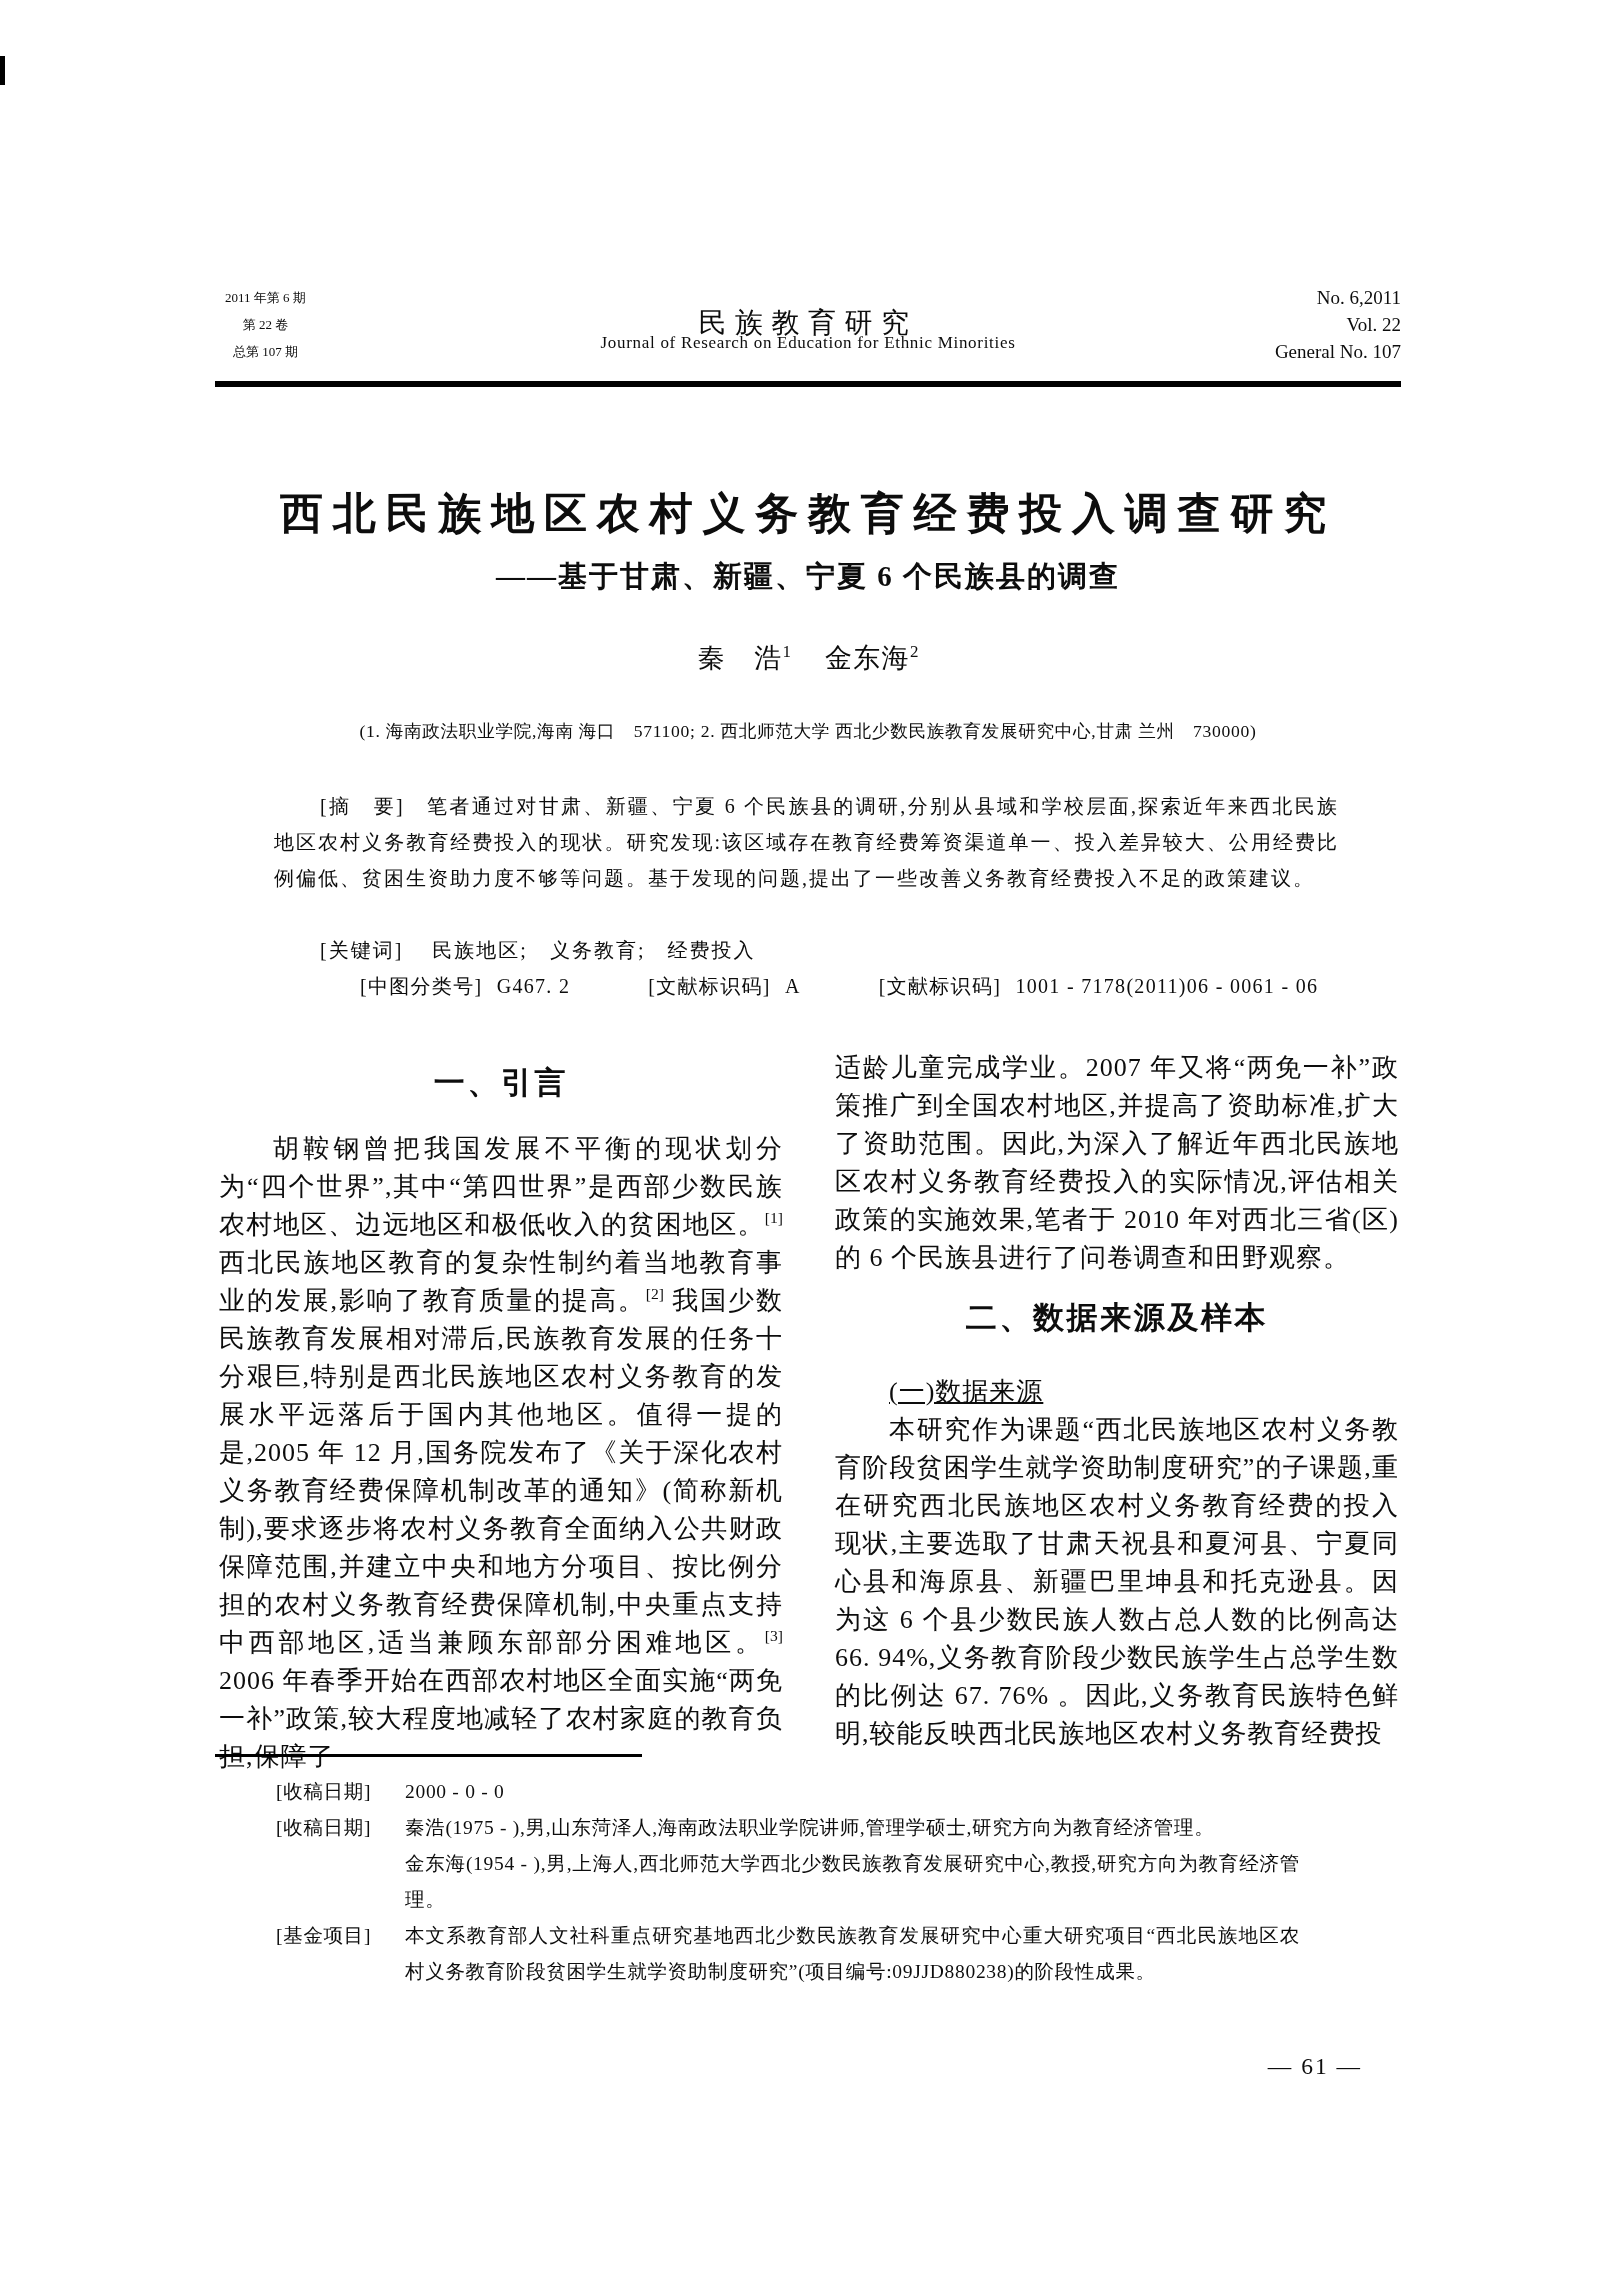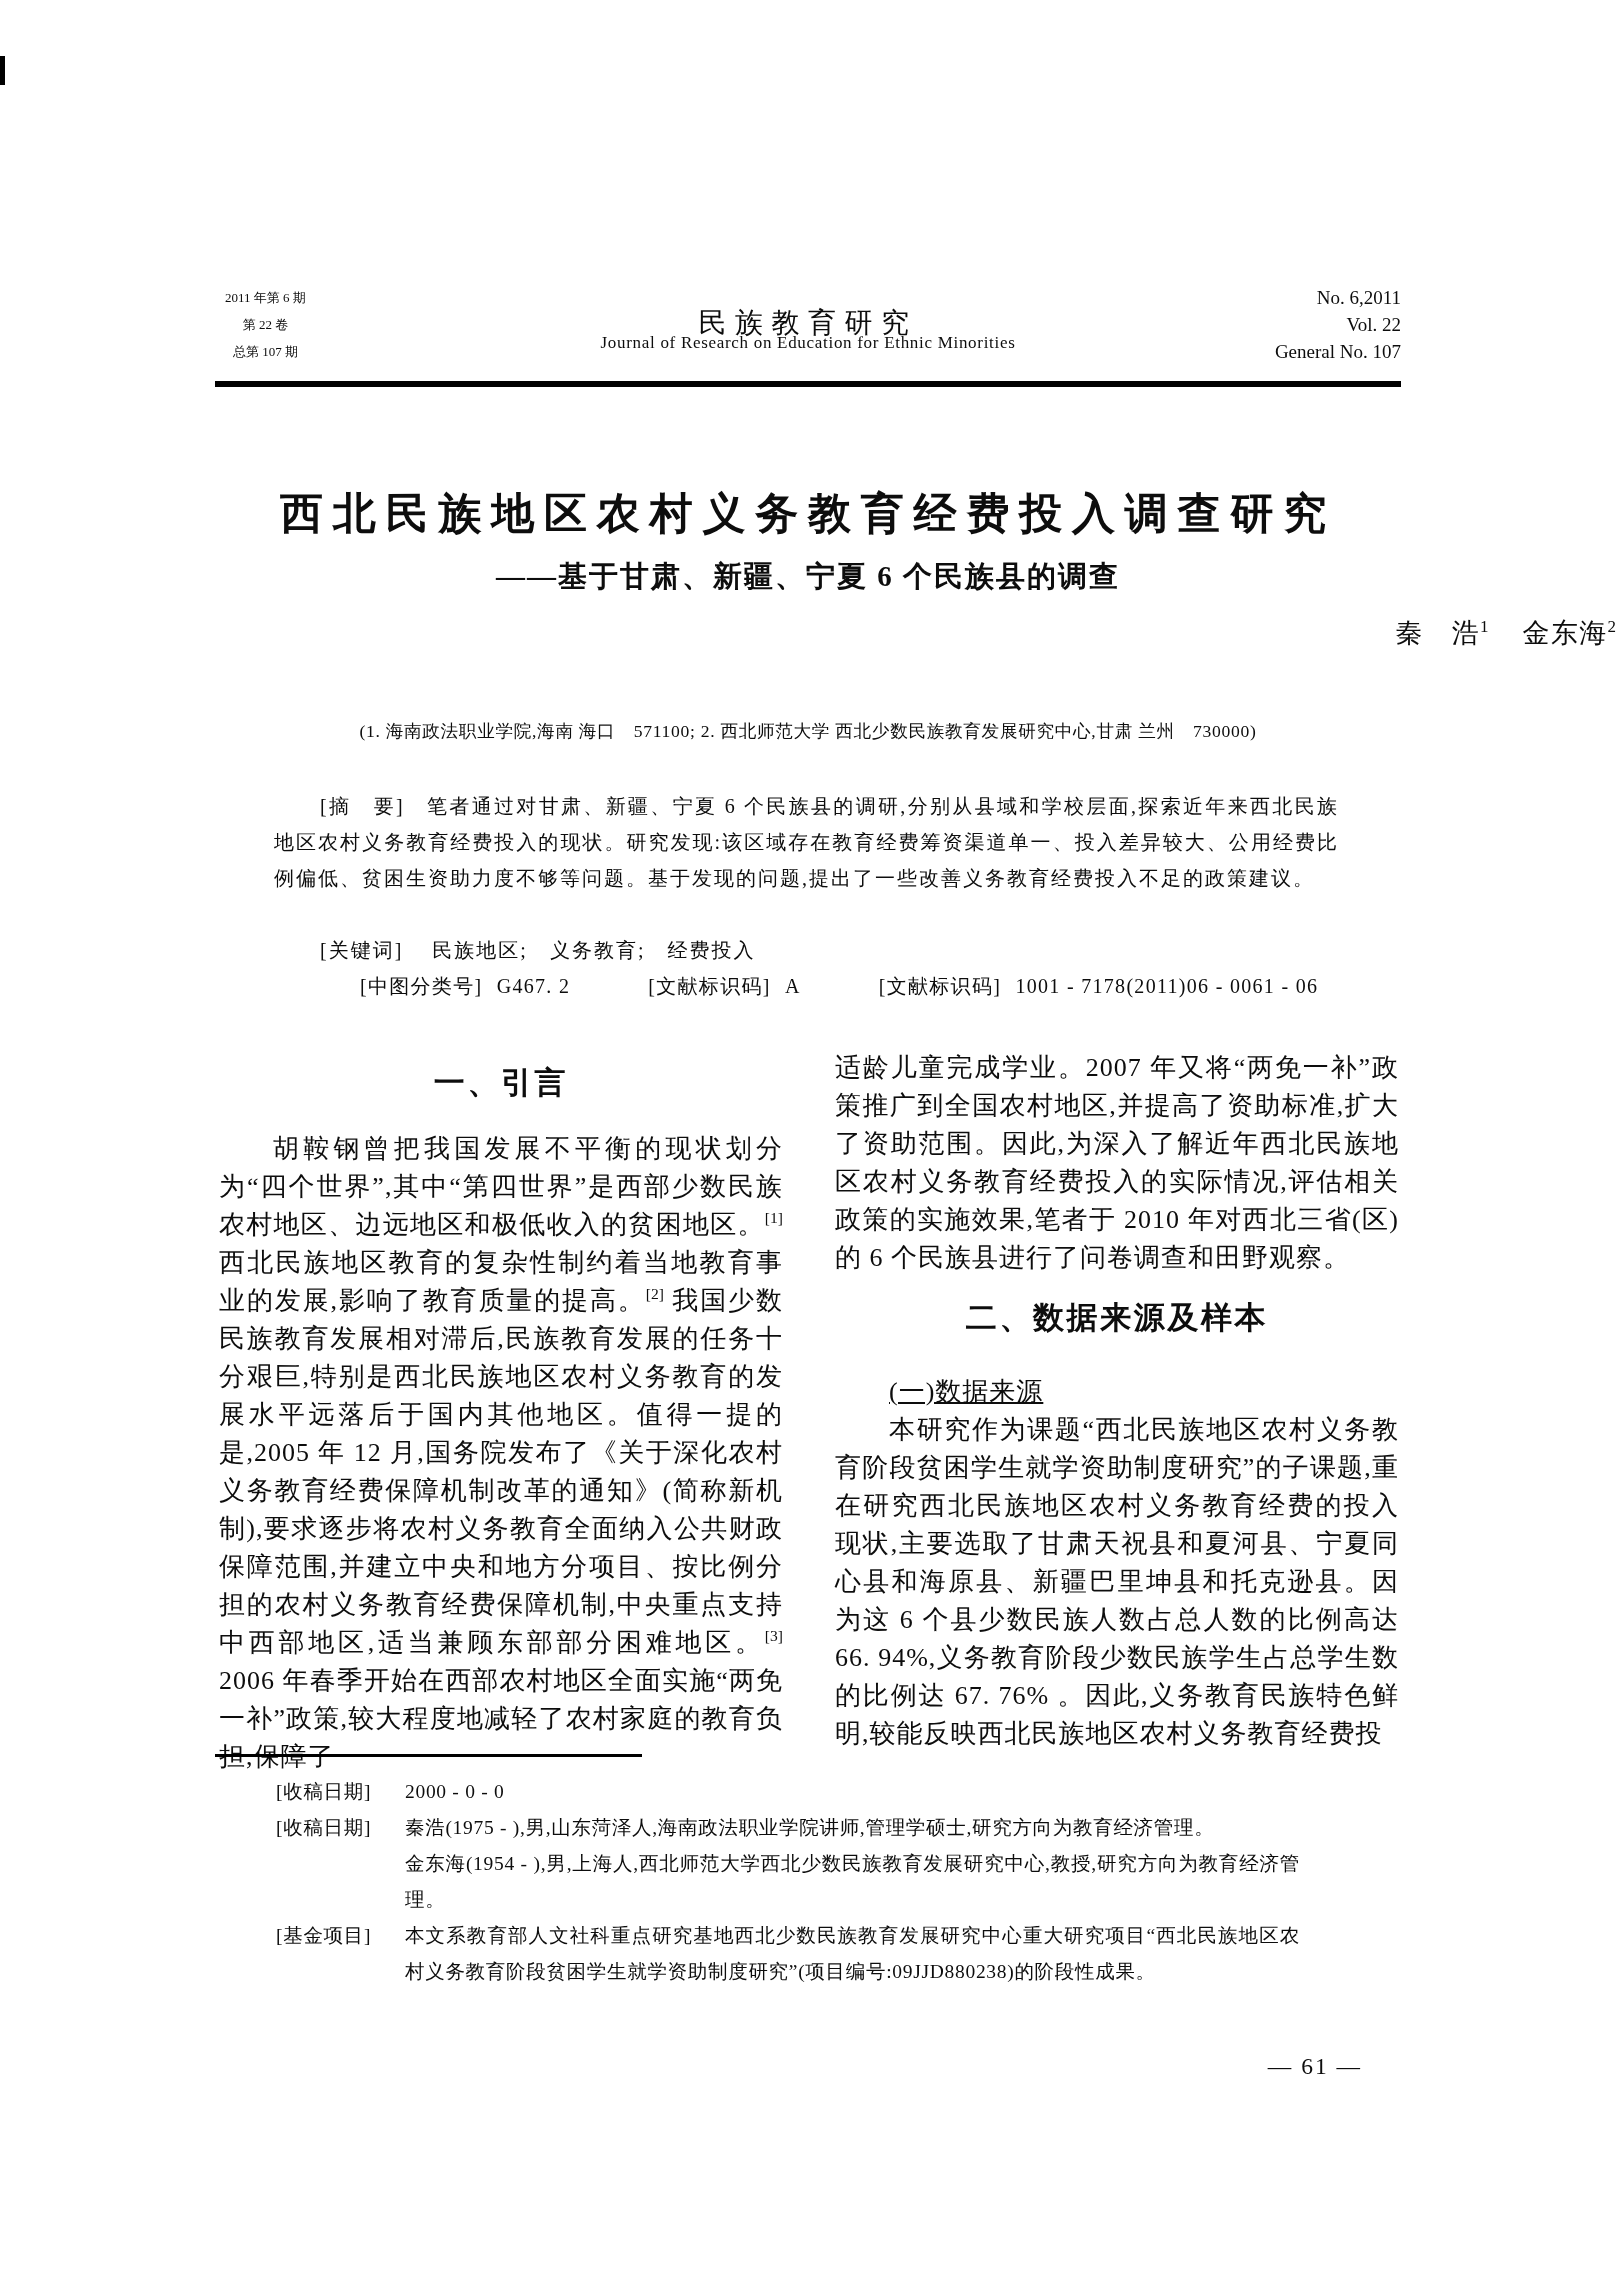--- a/index.html
+++ b/index.html
@@ -14,21 +14,21 @@
   
   .hdr-left  { left:225px; top:284px; font-size:13px; line-height:27px; text-align:center; }
   .hdr-right { left:1108px; width:293px; top:284px; font-size:19px; line-height:27px; text-align:right; }
   .jname-cn  { top:304px; font-size:28px; letter-spacing:8.5px; }
   .jname-en  { top:333px; font-size:17px; letter-spacing:0.7px; }
   .hdr-rule  { left:215px; width:1186px; top:381px; height:5.9px; background:#000; }
 
   
   .a-title    { top:485px; font-size:43px; font-weight:bold; letter-spacing:9.8px; }
   .a-subtitle { top:557px; font-size:29px; font-weight:bold; letter-spacing:2px; }
-  .a-authors  { top:615px; font-size:27px; letter-spacing:1.3px;text-align:right; }
+  .a-authors  { top:640px; font-size:27px; letter-spacing:1.3px; }
   .a-authors sup { font-size:17px; letter-spacing:0; }
   .author-gap { display:inline-block; width:34px; }
   .a-affil    { top:719px; font-size:17.6px; letter-spacing:0.7px; }
 
   
   .abstract-block { left:274px; width:1065px; top:788px; font-size:20px;
                     line-height:36px; letter-spacing:2px; text-align:justify; }
   .abstract-block p { margin:0; text-indent:46px; }
   .lbl { margin-right:22px; }
   .kw-line  { left:274px; width:1065px; top:937px; font-size:20px; letter-spacing:2px; text-indent:46px; white-space:nowrap; }

